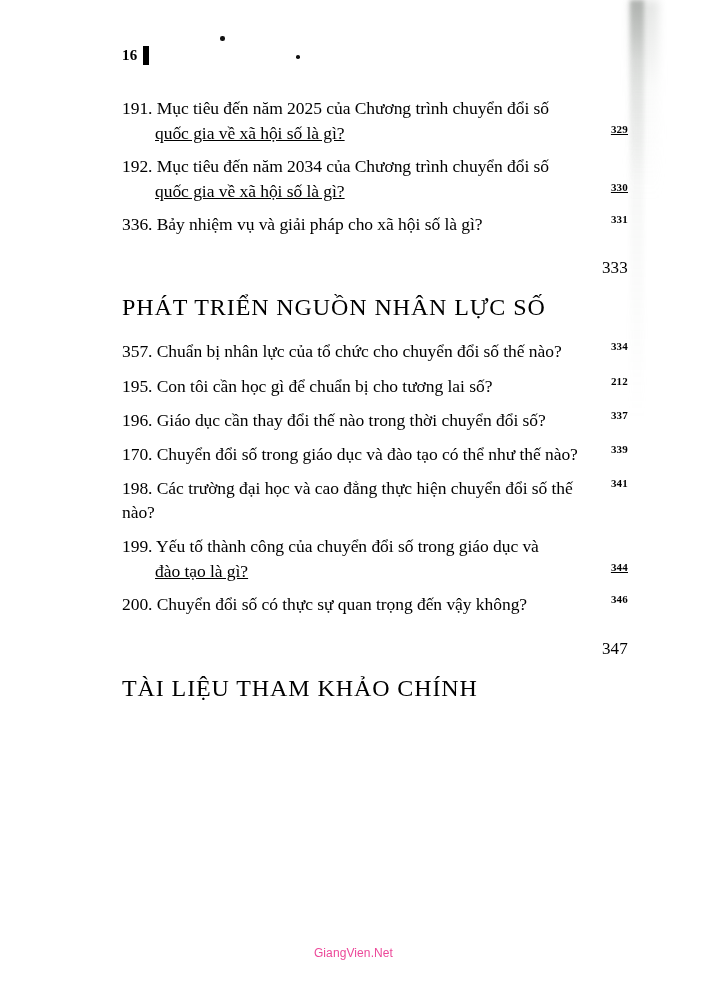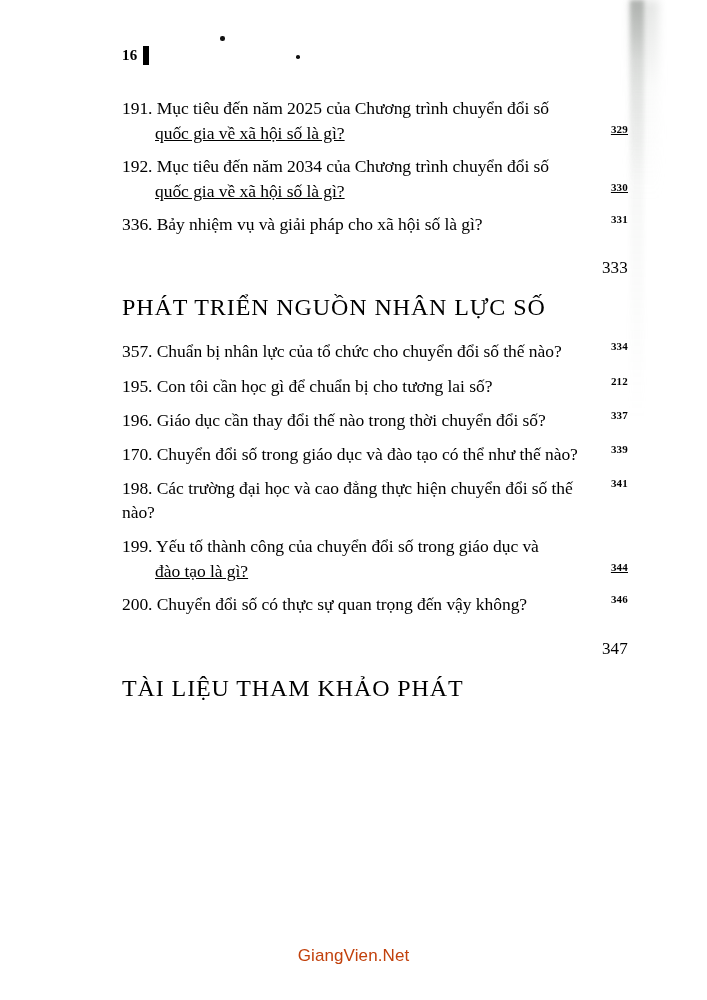--- a/index.html
+++ b/index.html
@@ -142,22 +142,22 @@
   }
 
   
   .watermark {
     position: absolute;
     left: 0;
     right: 0;
     top: 946px;
     text-align: center;
     font-family: "Liberation Sans", "DejaVu Sans", sans-serif;
-    font-size: 17px;
-    color: #c2410c;
+    font-size: 12px;
+    color: #ec4899;
     letter-spacing: 0.1px;
   }
 </style>
 </head>
 <body>
 
 <div class="page">
 
   <div class="scan-edge-shadow"></div>
   <div class="scan-edge-shadow2"></div>
@@ -240,21 +240,21 @@
         </div>
       </div>
       <div class="entry">
         <div class="row">
           <span class="entry-text">200. Chuyển đổi số có thực sự quan trọng đến vậy không?</span>
           <span class="entry-num">346</span>
         </div>
       </div>
       <div class="heading">
         <div class="row">
-          <span class="heading-text">TÀI LIỆU THAM KHẢO PHÁT</span>
+          <span class="heading-text">TÀI LIỆU THAM KHẢO CHÍNH</span>
           <span class="heading-num">347</span>
         </div>
       </div>
     </div>
 
   <div class="watermark">GiangVien.Net</div>
 
 </div>
 
 </body></html>

